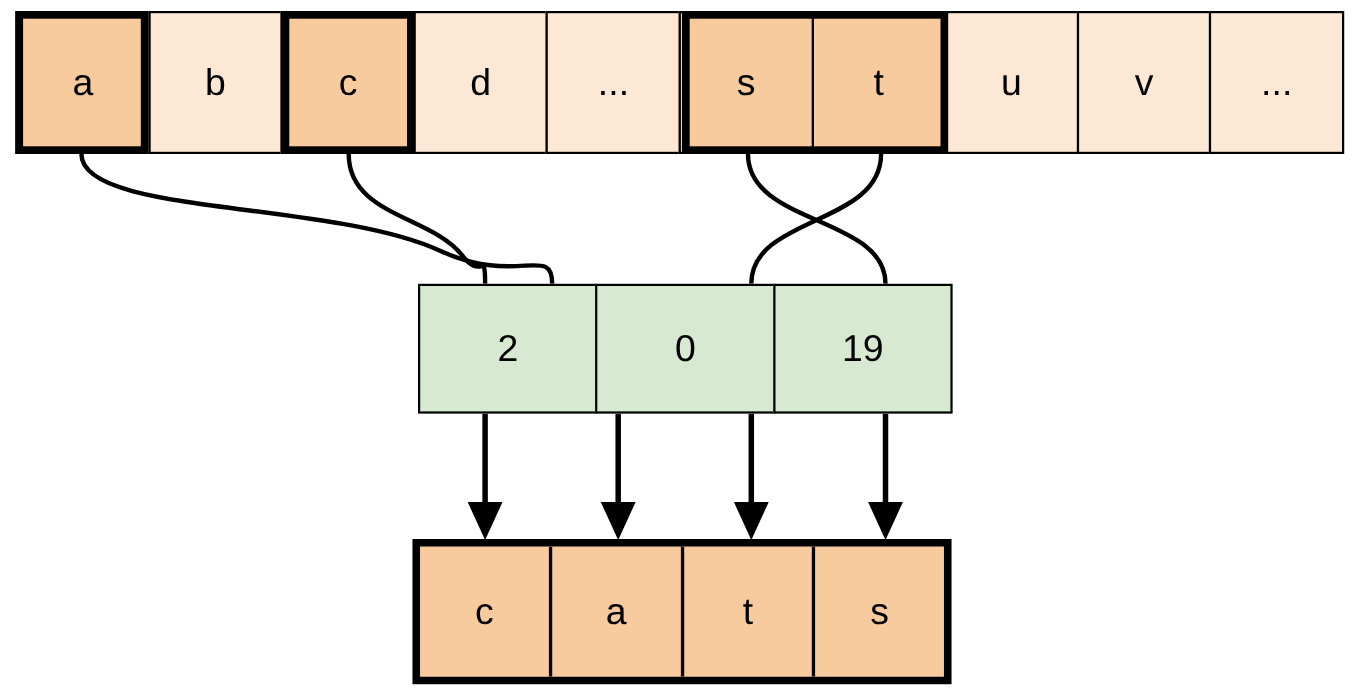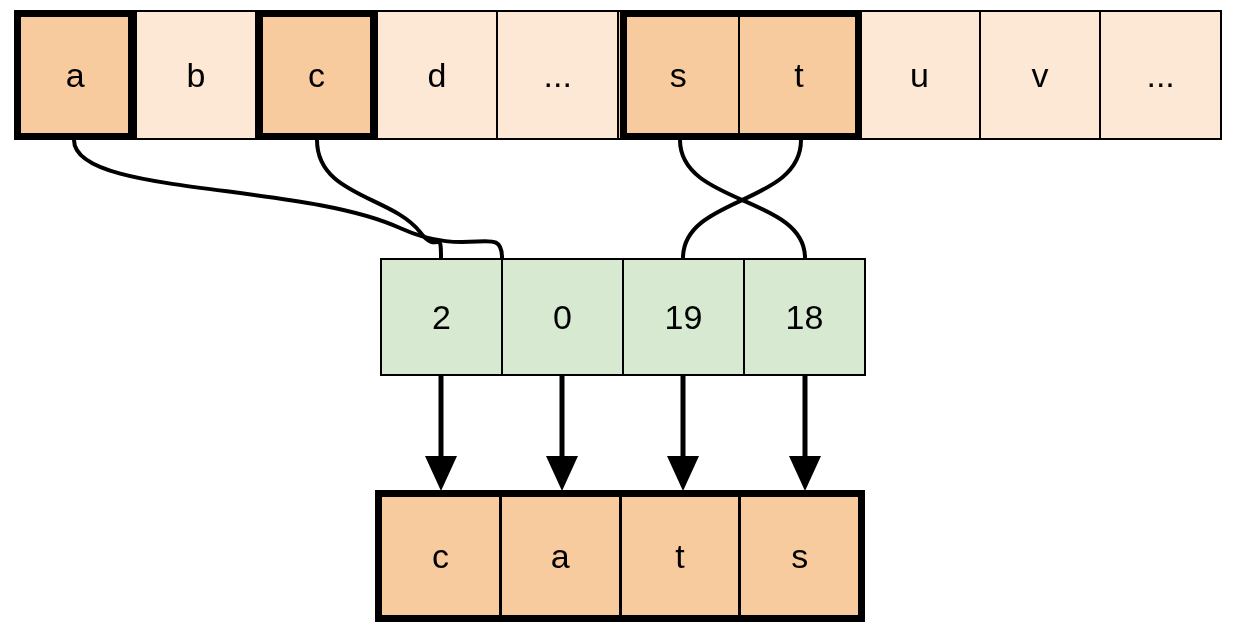--- a/index.html
+++ b/index.html
@@ -183,23 +183,20 @@
   <div id="index-row">
     <div class="index-cell">
       <span>2</span>
     </div>
     <div class="index-cell">
       <span>0</span>
     </div>
     <div class="index-cell">
       <span>19</span>
     </div>
-    <div class="index-cell">
-      <span>18</span>
-    </div>
   </div>
 
   <div id="output-row">
     <div class="output-cell">
       <span>c</span>
     </div>
     <div class="output-cell">
       <span>a</span>
     </div>
     <div class="output-cell">

